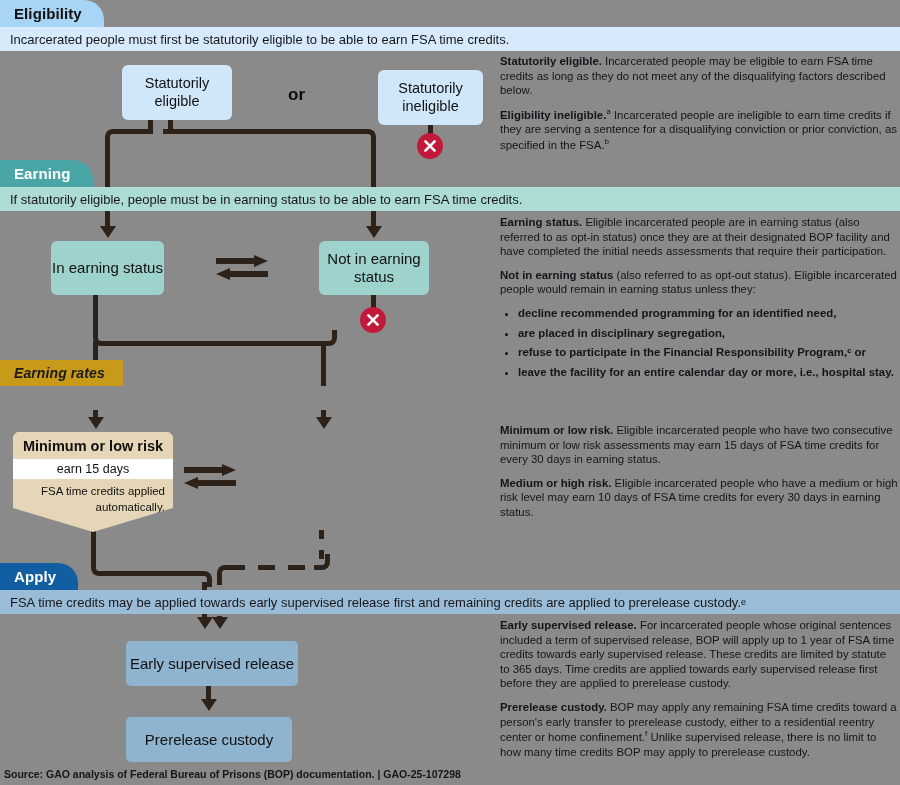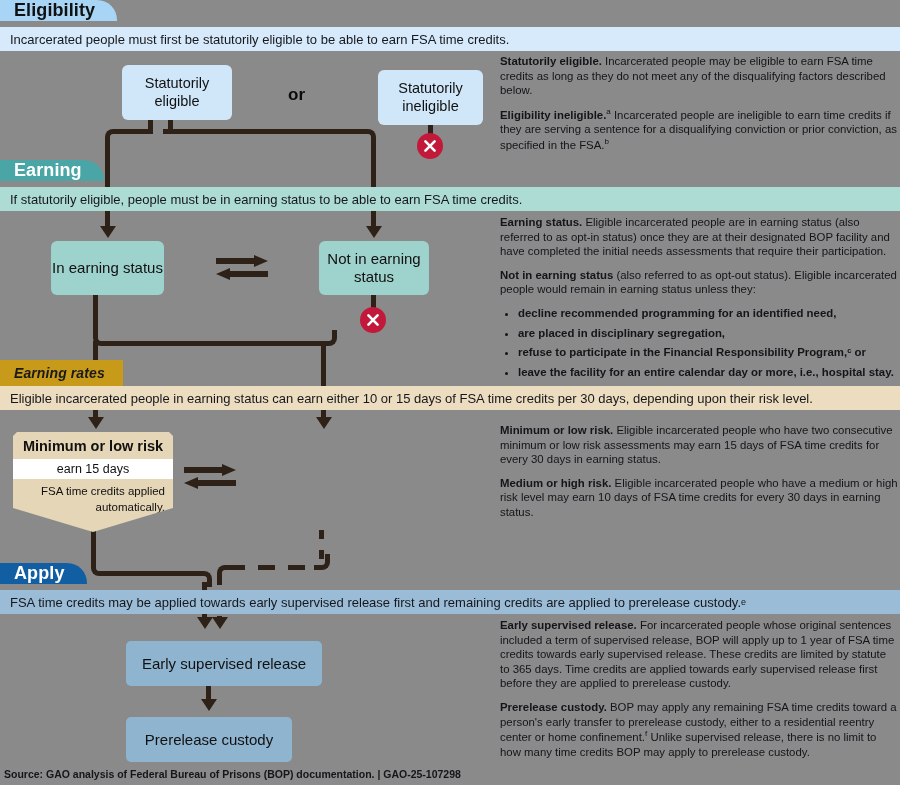--- a/index.html
+++ b/index.html
@@ -12,25 +12,25 @@
   }
   #root {
     position: relative;
     width: 900px; height: 785px;
     background: #8a8a8a;
   }
 
   
   .tab {
     position: absolute;
-    height: 21px;
+    height: 27px;
     padding: 0 22px 0 14px;
     display: flex; align-items: center;
     font-weight: bold;
-    font-size: 18px;
+    font-size: 15px;
     letter-spacing: .1px;
     border-top-right-radius: 20px;
     z-index: 6;
   }
   .tab.eligibility { background: #a8d4f5; color: #111111; top: 0px; left: 0px; }
   .tab.earning     { background: #4aa6a6; color: #ffffff; top: 160px; left: 0px; }
   .tab.apply       { background: #115ea3; color: #ffffff; top: 563px; left: 0px; }
 
   .tab.rates {
     background: #c79a1a; color: #1a1a1a;
@@ -272,23 +272,20 @@
   <div class="ln v" style="left:93px; top:410px; height:10px;"></div>
   <div class="arrow" style="left:87.5px; top:417px;"></div>
 
   <div class="ln v" style="left:321px; top:341px; height:45px;"></div>
   <div class="ln v" style="left:321px; top:410px; height:10px;"></div>
   <div class="arrow" style="left:315.5px; top:417px;"></div>
 
   <div class="tab rates">
     <span>Earning rates</span>
   </div>
-  <div class="band rates">
-    <span>Eligible incarcerated people in earning status can earn either 10 or 15 days of FSA time credits per 30 days, depending upon their risk level.</span>
-  </div>
 
   <div class="risk" style="left:13px; top:432px;">
     <div class="rtitle">Minimum or low risk</div>
     <div class="rdays">earn 15 days</div>
     <div class="rnote">
       <span>FSA time credits applied automatically.</span><sup></sup>
     </div>
   </div>
 
 
@@ -325,21 +322,21 @@
   <div class="arrow" style="left:211.5px; top:617px;"></div>
 
   <div class="tab apply">
     <span>Apply</span>
   </div>
   <div class="band apply">
     <span>FSA time credits may be applied towards early supervised release first and remaining credits are applied to prerelease custody.</span>
       <sup>e</sup>
   </div>
 
-  <div class="node steel" style="left:126px; top:641px; width:196px; height:45px;">
+  <div class="node steel" style="left:126px; top:641px; width:172px; height:45px;">
     <span>Early supervised release</span>
   </div>
 
   <div class="ln v" style="left:206px; top:686px; height:16px;"></div>
   <div class="arrow" style="left:200.5px; top:699px;"></div>
 
   <div class="node steel" style="left:126px; top:717px; width:166px; height:45px;">
     <span>Prerelease custody</span>
   </div>
 

